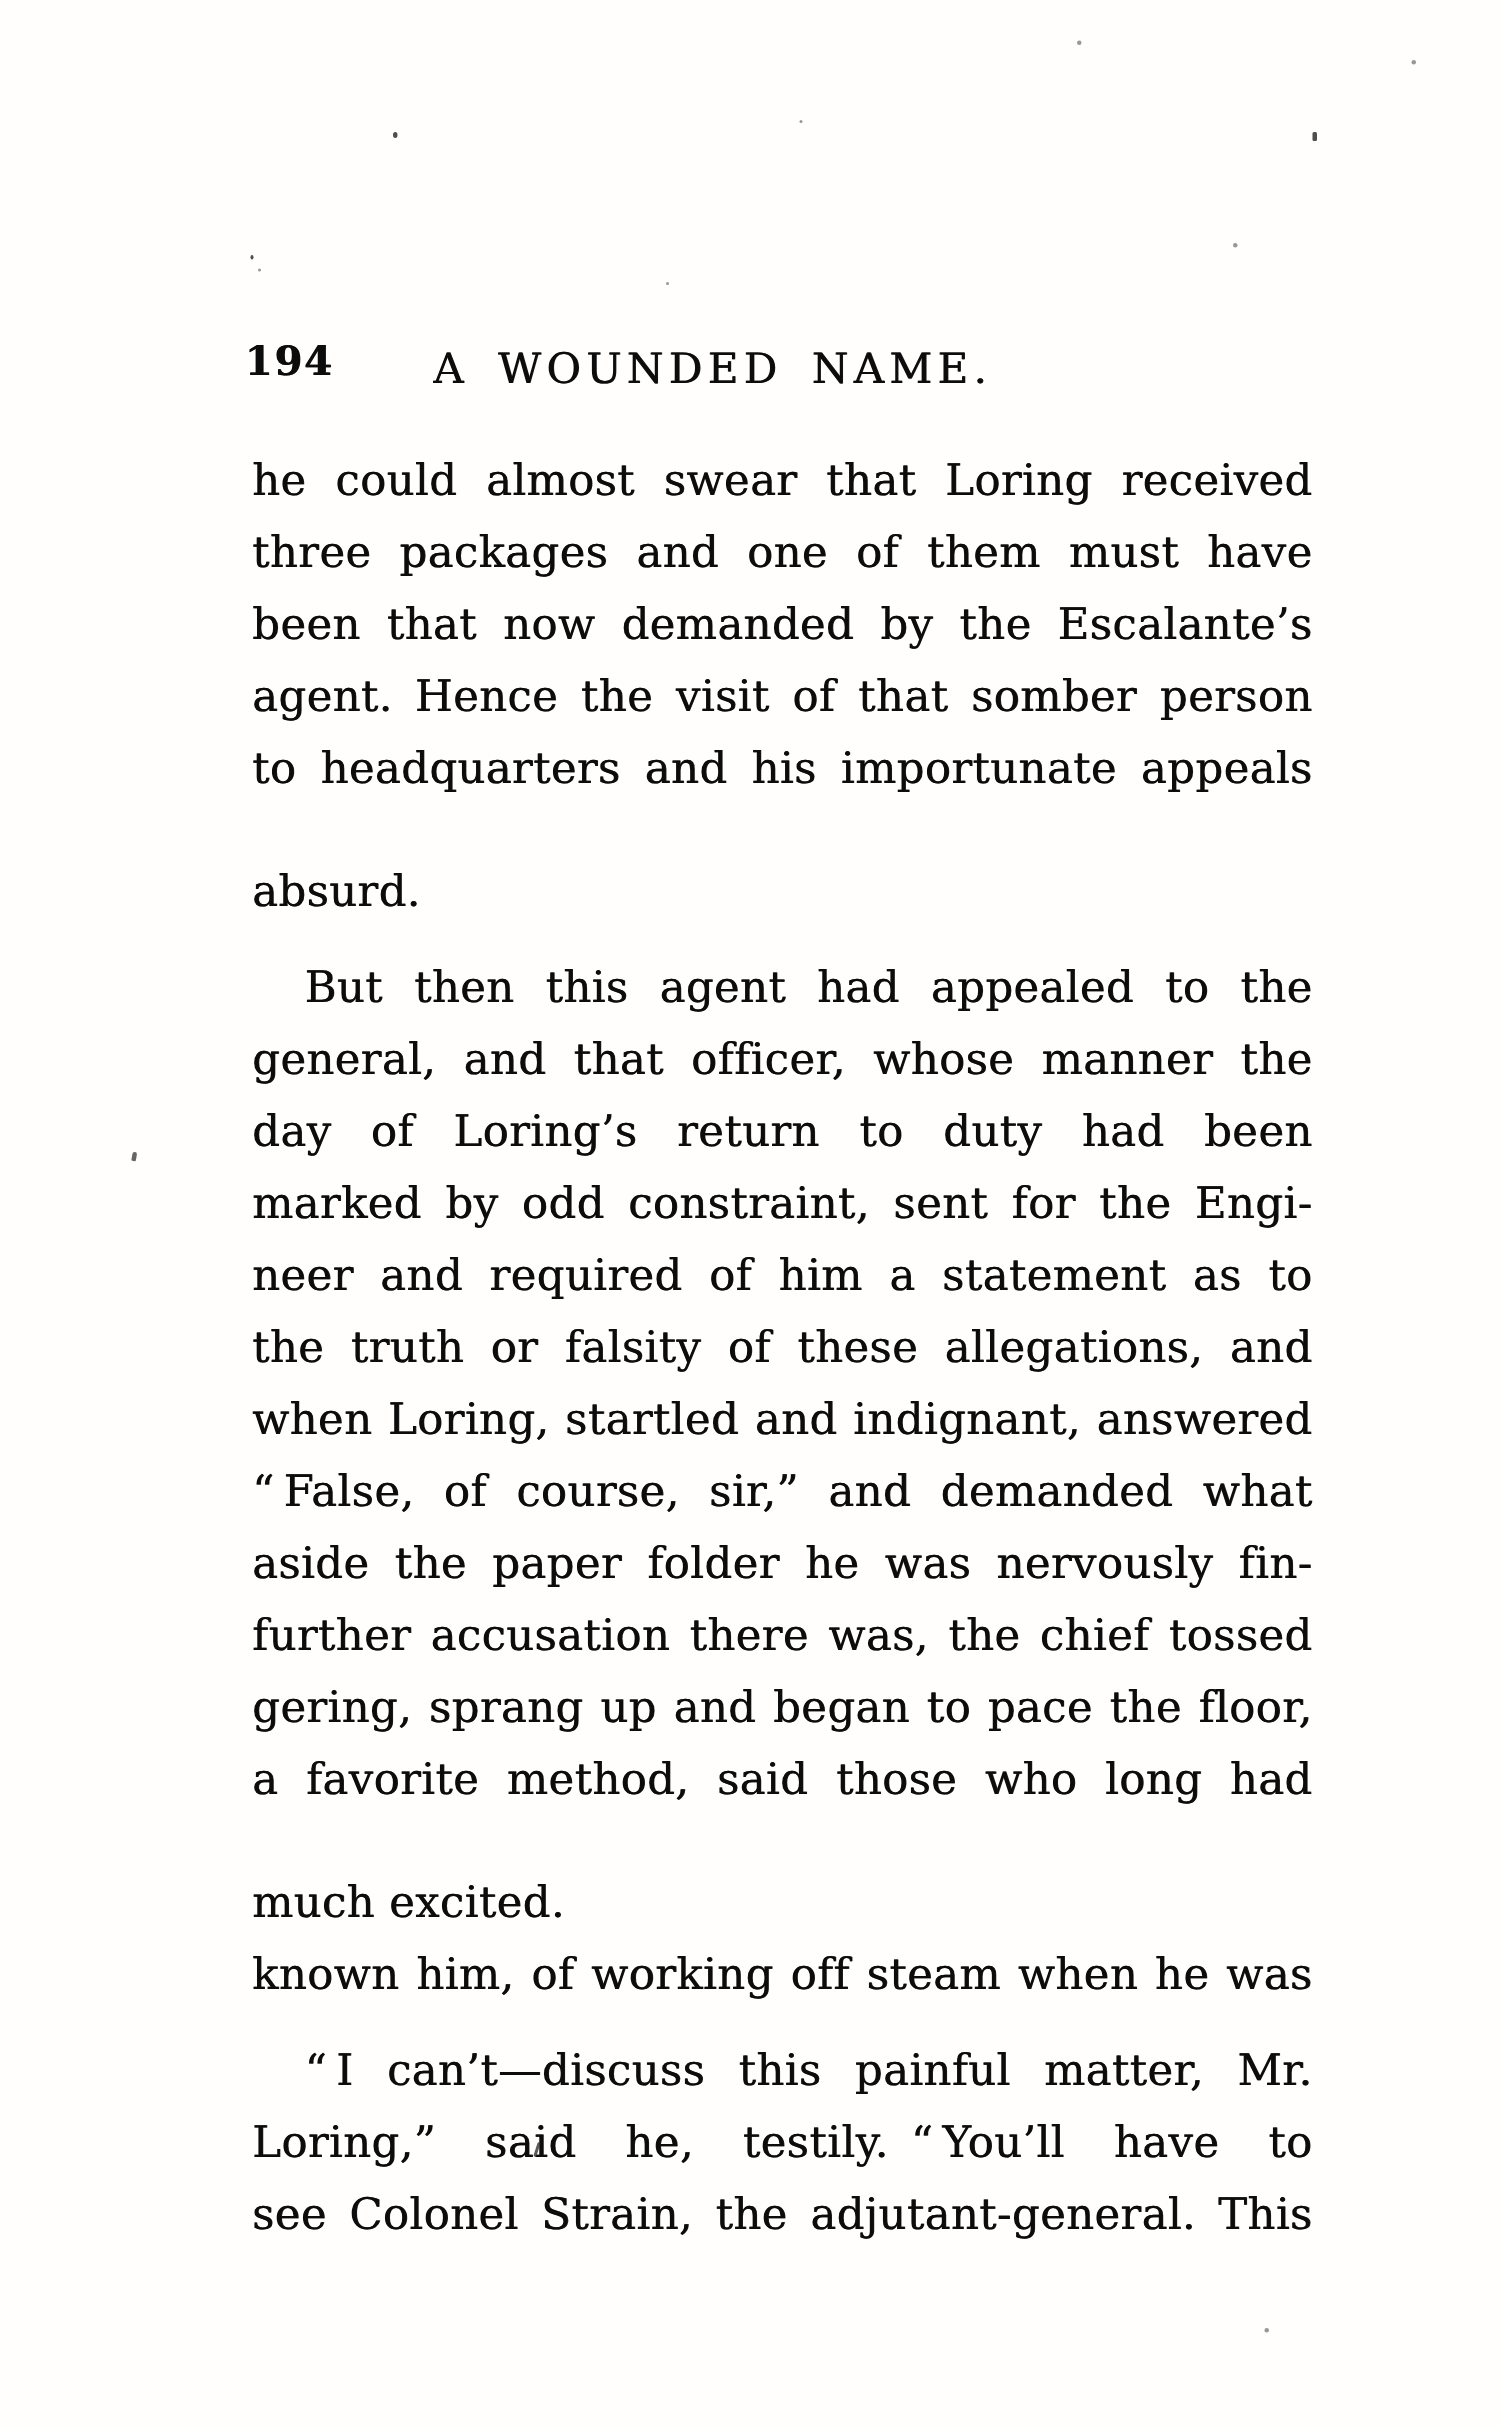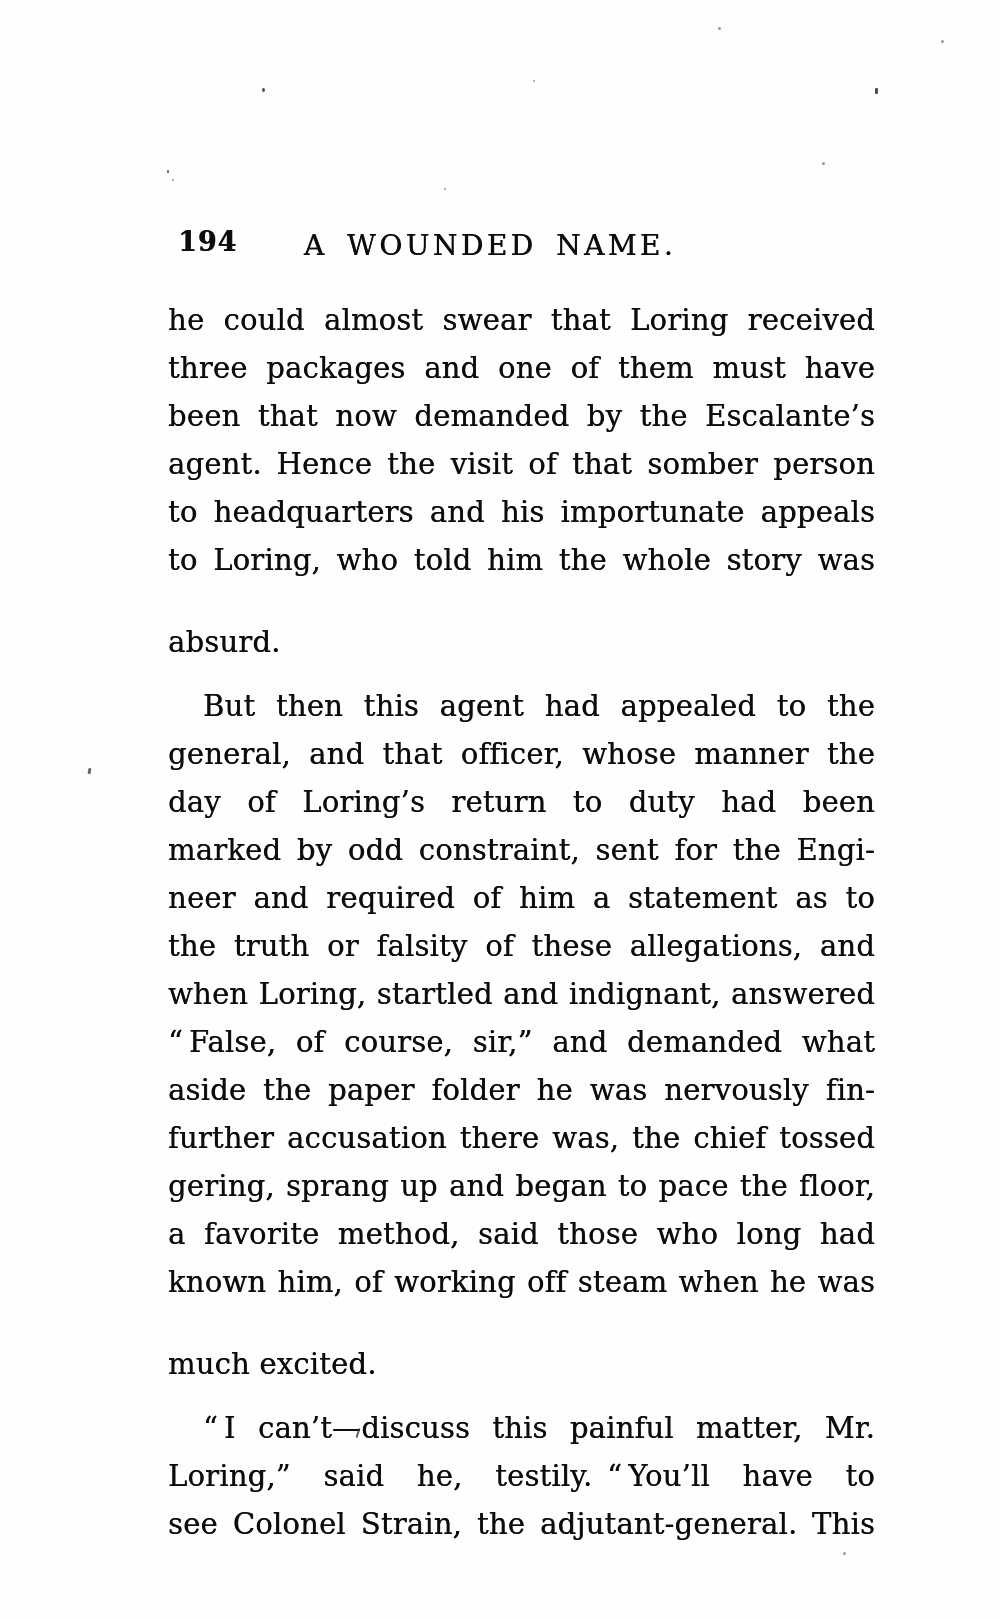--- a/index.html
+++ b/index.html
@@ -15,21 +15,21 @@
     overflow: hidden;
     font-family: "DejaVu Serif", "Liberation Serif", serif;
     color: #0c0c0c;
   }
   .ink {
     text-shadow: 0.35px 0 0 rgba(0,0,0,0.85);
   }
   .page-header {
     position: absolute;
     top: 224px;
-    left: 178px;
+    left: 163px;
     width: 712px;
     height: 40px;
   }
   .page-number {
     position: absolute;
     left: 0;
     top: 2px;
     font-size: 27px;
     font-weight: bold;
     letter-spacing: 1px;
@@ -105,36 +105,35 @@
     <div class="page-number">194</div>
     <div class="running-title">A WOUNDED NAME.</div>
   </div>
 
   <div class="page-text ink">
       <div class="line">he could almost swear that Loring received</div>
       <div class="line">three packages and one of them must have</div>
       <div class="line">been that now demanded by the Escalante’s</div>
       <div class="line">agent. Hence the visit of that somber person</div>
       <div class="line">to headquarters and his importunate appeals</div>
-      <div class="line">to Loring, who told him the whole story was</div>
       <div class="line para-end">absurd.</div>
       <div class="line indent">But then this agent had appealed to the</div>
       <div class="line">general, and that officer, whose manner the</div>
       <div class="line">day of Loring’s return to duty had been</div>
       <div class="line">marked by odd constraint, sent for the Engi-</div>
       <div class="line">neer and required of him a statement as to</div>
       <div class="line">the truth or falsity of these allegations, and</div>
       <div class="line">when Loring, startled and indignant, answered</div>
       <div class="line">“ False, of course, sir,” and demanded what</div>
       <div class="line">aside the paper folder he was nervously fin-</div>
       <div class="line">further accusation there was, the chief tossed</div>
       <div class="line">gering, sprang up and began to pace the floor,</div>
       <div class="line">a favorite method, said those who long had</div>
+      <div class="line para-end">much excited.</div>
       <div class="line">known him, of working off steam when he was</div>
-      <div class="line para-end">much excited.</div>
       <div class="line indent">“ I can’t—discuss this painful matter, Mr.</div>
       <div class="line">Loring,” said he, testily. “ You’ll have to</div>
       <div class="line">see Colonel Strain, the adjutant-general. This</div>
     </div>
 
   <div class="speck faint" style="left:718px; top:27px;  width:3px; height:3px;"></div>
   <div class="speck faint" style="left:941px; top:40px;  width:3px; height:3px;"></div>
   <div class="speck faint" style="left:533px; top:80px;  width:2px; height:2px;"></div>
   <div class="speck" style="left:262px; top:88px;  width:3px; height:4px;"></div>
   <div class="speck" style="left:875px; top:88px;  width:3px; height:6px; border-radius:1px;"></div>

